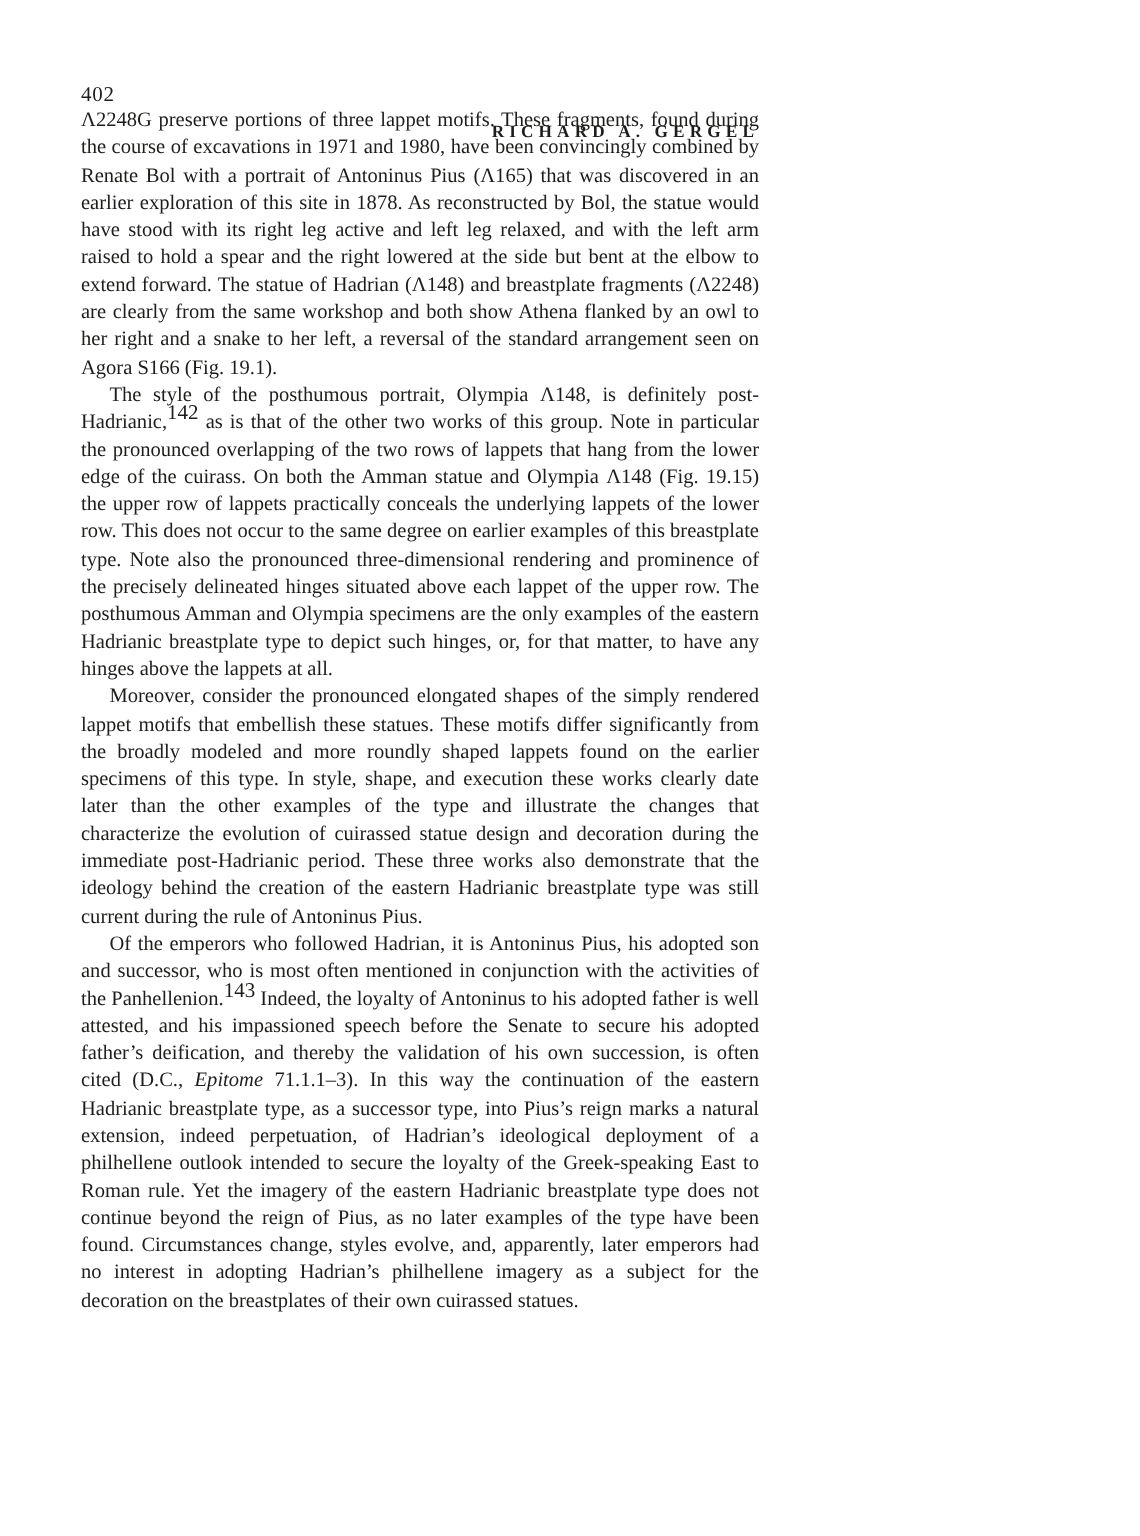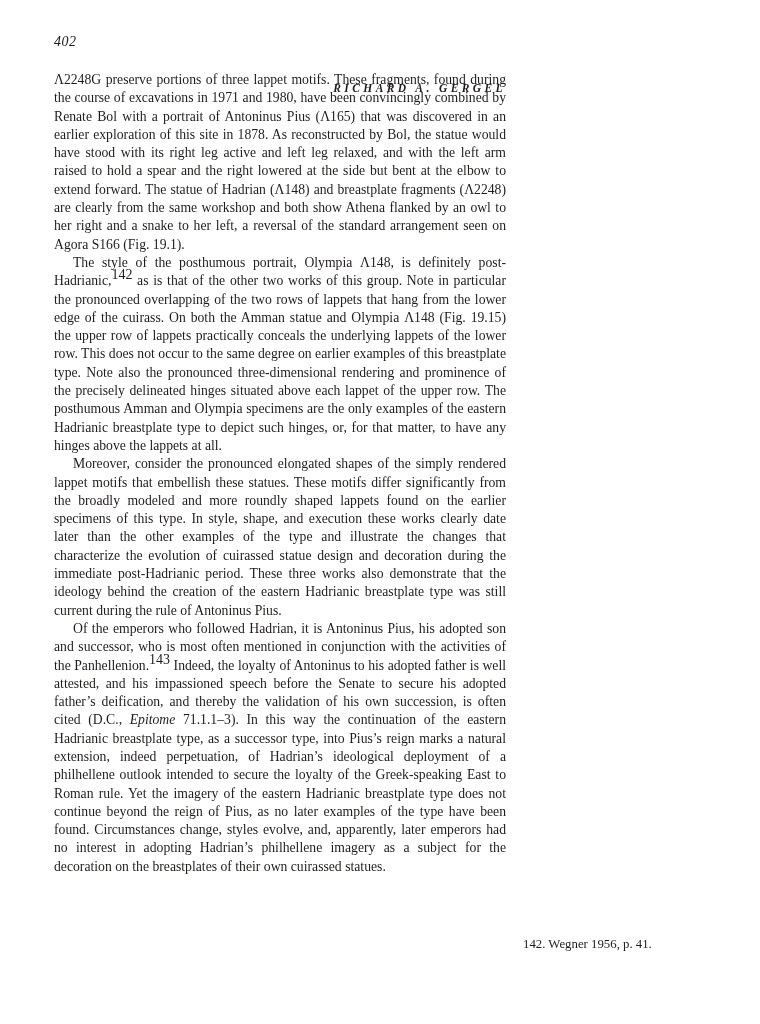--- a/index.html
+++ b/index.html
@@ -21,22 +21,21 @@
     font-family: "Liberation Serif", "DejaVu Serif", serif;
     -webkit-font-smoothing: antialiased;
   }
   .header {
     position: absolute;
     left: 54px;
     top: 34px;
     width: 452px;
     display: flex;
     justify-content: space-between;
-    align-items: flex-start;
-    font-style: italic;
+    align-items: center;
   }
   .folio {
     font-size: 14px;
     letter-spacing: 0.5px;
   }
   .running-head {
     font-size: 11.5px;
     letter-spacing: 3.4px;
     font-weight: 600;
     white-space: nowrap;
@@ -93,16 +92,15 @@
   </div>
 
   <div class="body-text" id="body-text">
       <p class="no-indent"><span>Λ2248G preserve portions of three lappet motifs. These fragments, found during the course of excavations in 1971 and 1980, have been convincingly combined by Renate Bol with a portrait of Antoninus Pius (Λ165) that was discovered in an earlier exploration of this site in 1878. As reconstructed by Bol, the statue would have stood with its right leg active and left leg relaxed, and with the left arm raised to hold a spear and the right lowered at the side but bent at the elbow to extend forward. The statue of Hadrian (Λ148) and breastplate fragments (Λ2248) are clearly from the same workshop and both show Athena flanked by an owl to her right and a snake to her left, a reversal of the standard arrangement seen on Agora S166 (Fig. 19.1).</span></p>
       <p><span>The style of the posthumous portrait, Olympia Λ148, is definitely post-Hadrianic,</span><sup>142</sup><span> as is that of the other two works of this group. Note in particular the pronounced overlapping of the two rows of lappets that hang from the lower edge of the cuirass. On both the Amman statue and Olympia Λ148 (Fig. 19.15) the upper row of lappets practically conceals the underlying lappets of the lower row. This does not occur to the same degree on earlier examples of this breastplate type. Note also the pronounced three-dimensional rendering and prominence of the precisely delineated hinges situated above each lappet of the upper row. The posthumous Amman and Olympia specimens are the only examples of the eastern Hadrianic breastplate type to depict such hinges, or, for that matter, to have any hinges above the lappets at all.</span></p>
       <p><span>Moreover, consider the pronounced elongated shapes of the simply rendered lappet motifs that embellish these statues. These motifs differ significantly from the broadly modeled and more roundly shaped lappets found on the earlier specimens of this type. In style, shape, and execution these works clearly date later than the other examples of the type and illustrate the changes that characterize the evolution of cuirassed statue design and decoration during the immediate post-Hadrianic period. These three works also demonstrate that the ideology behind the creation of the eastern Hadrianic breastplate type was still current during the rule of Antoninus Pius.</span></p>
       <p><span>Of the emperors who followed Hadrian, it is Antoninus Pius, his adopted son and successor, who is most often mentioned in conjunction with the activities of the Panhellenion.</span><sup>143</sup><span> Indeed, the loyalty of Antoninus to his adopted father is well attested, and his impassioned speech before the Senate to secure his adopted father’s deification, and thereby the validation of his own succession, is often cited (D.C., </span><i>Epitome</i><span> 71.1.1–3). In this way the continuation of the eastern Hadrianic breastplate type, as a successor type, into Pius’s reign marks a natural extension, indeed perpetuation, of Hadrian’s ideological deployment of a philhellene outlook intended to secure the loyalty of the Greek-speaking East to Roman rule. Yet the imagery of the eastern Hadrianic breastplate type does not continue beyond the reign of Pius, as no later examples of the type have been found. Circumstances change, styles evolve, and, apparently, later emperors had no interest in adopting Hadrian’s philhellene imagery as a subject for the decoration on the breastplates of their own cuirassed statues.</span></p>
     </div>
 
   <div class="footnotes" id="footnotes">
-      <div class="footnote">142. Wegner 1956, p. 41.</div>
     </div>
 
 </div>
 
 </body></html>

